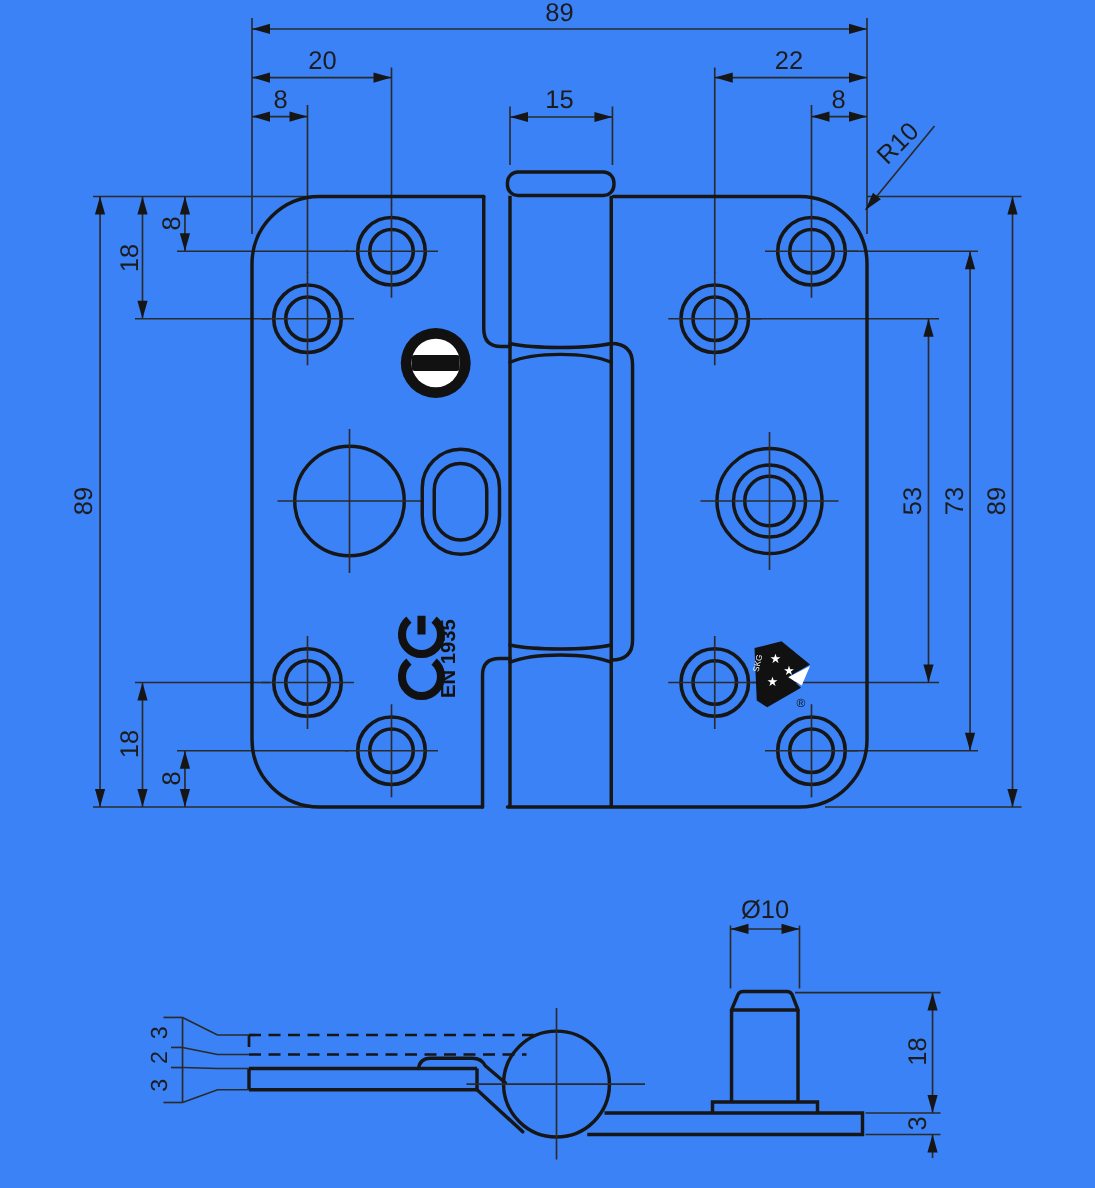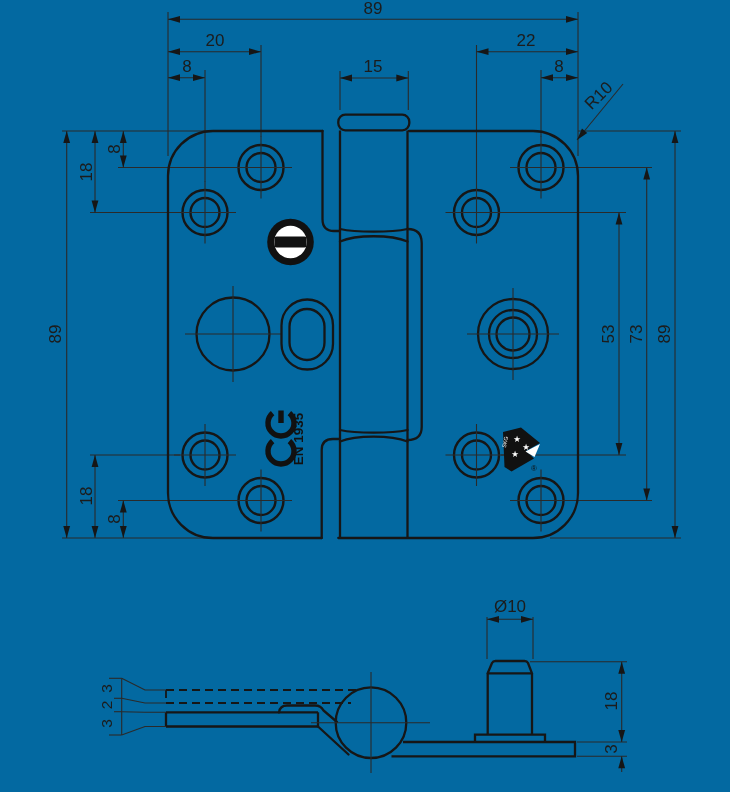--- a/index.html
+++ b/index.html
@@ -1,16 +1,16 @@
 <!DOCTYPE html>
 <html><head>
 <meta charset="utf-8">
 <style>
   html,body{margin:0;padding:0;background:#fff;}
-  .stage{width:730px;height:792px;background:#0369a1;position:relative;font-family:"Liberation Sans",sans-serif;}
+  .stage{width:730px;height:792px;background:#3b82f6;position:relative;font-family:"Liberation Sans",sans-serif;}
   svg{display:block;}
   .part{stroke:#161616;stroke-width:2.3;fill:none;stroke-linecap:round;}
   .part-sq{stroke:#161616;stroke-width:2.3;fill:none;stroke-linecap:butt;}
   .hidden-edge{stroke:#161616;stroke-width:1.8;fill:none;stroke-dasharray:8 5;}
   .thin{stroke:#2a2a2a;stroke-width:1.1;fill:none;}
   .dim{stroke:#2a2a2a;stroke-width:1.1;fill:none;}
   .lbl{fill:#1c1c1c;font-size:17px;font-family:"Liberation Sans",sans-serif;}
   .lbl-s{fill:#1c1c1c;font-size:15.5px;font-family:"Liberation Sans",sans-serif;}
   .mark-bold{fill:#111;font-weight:bold;font-family:"Liberation Sans",sans-serif;}
 </style>

